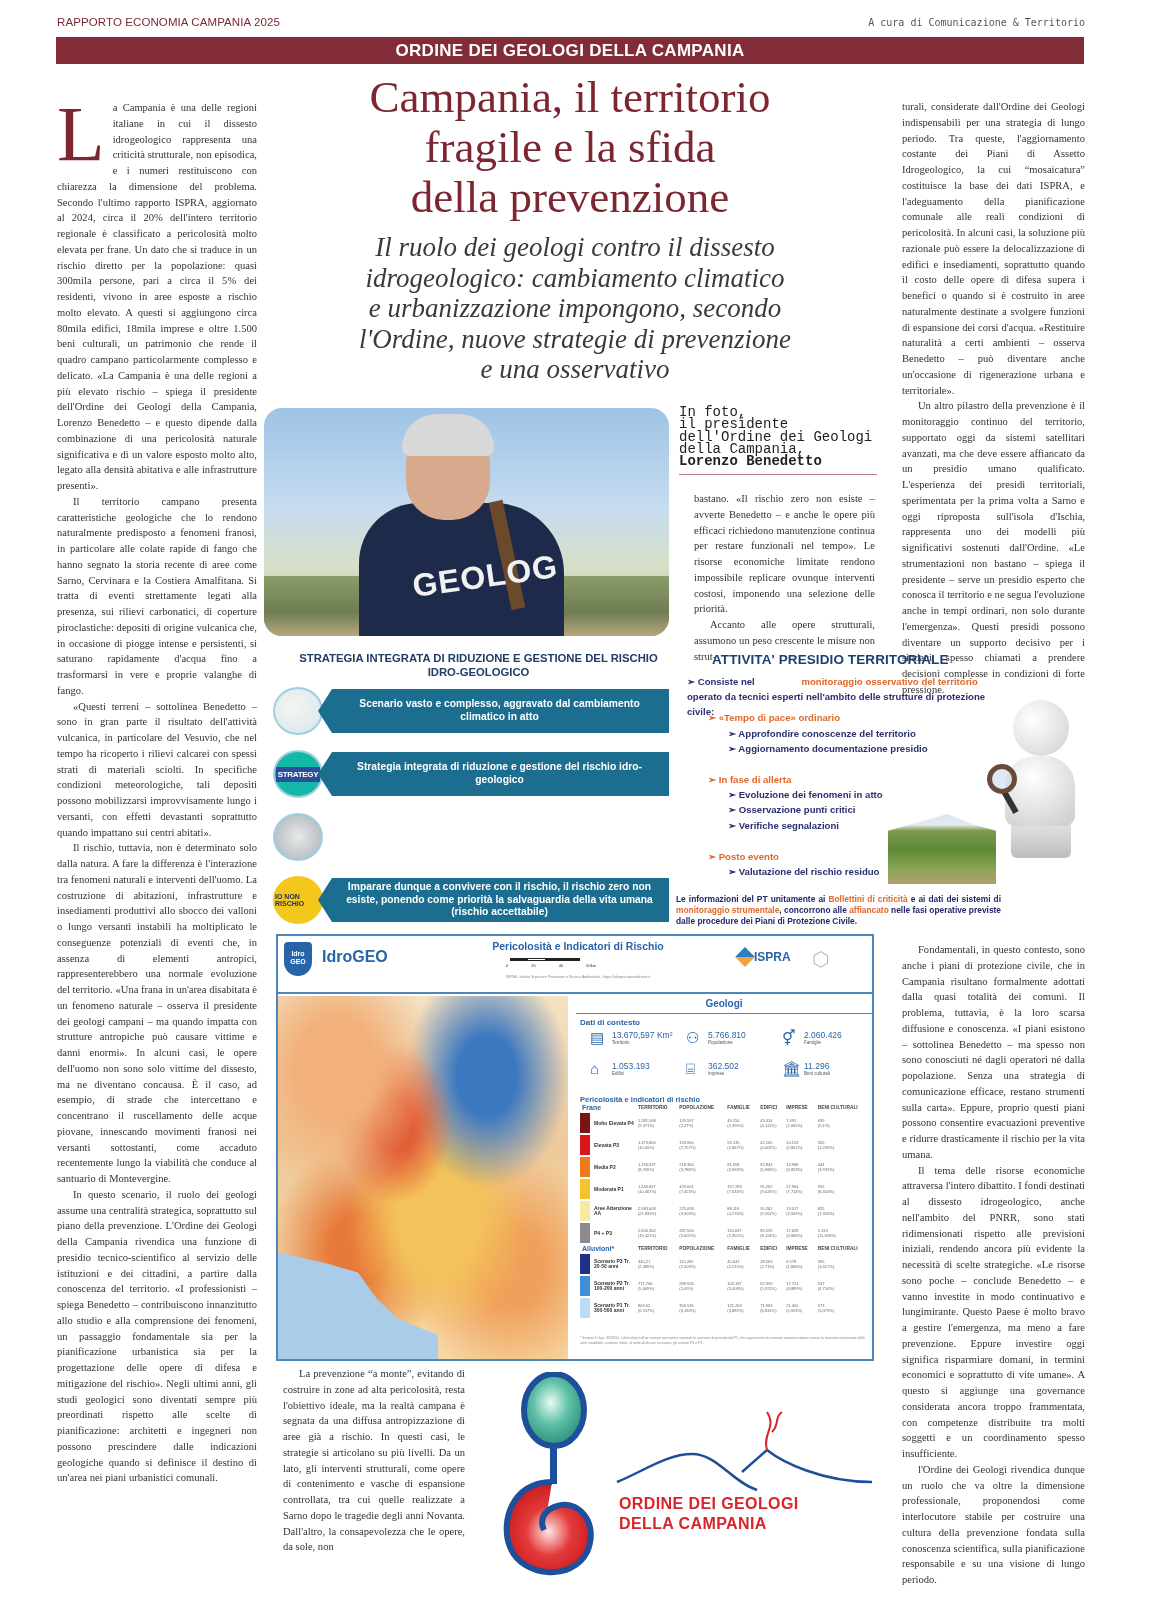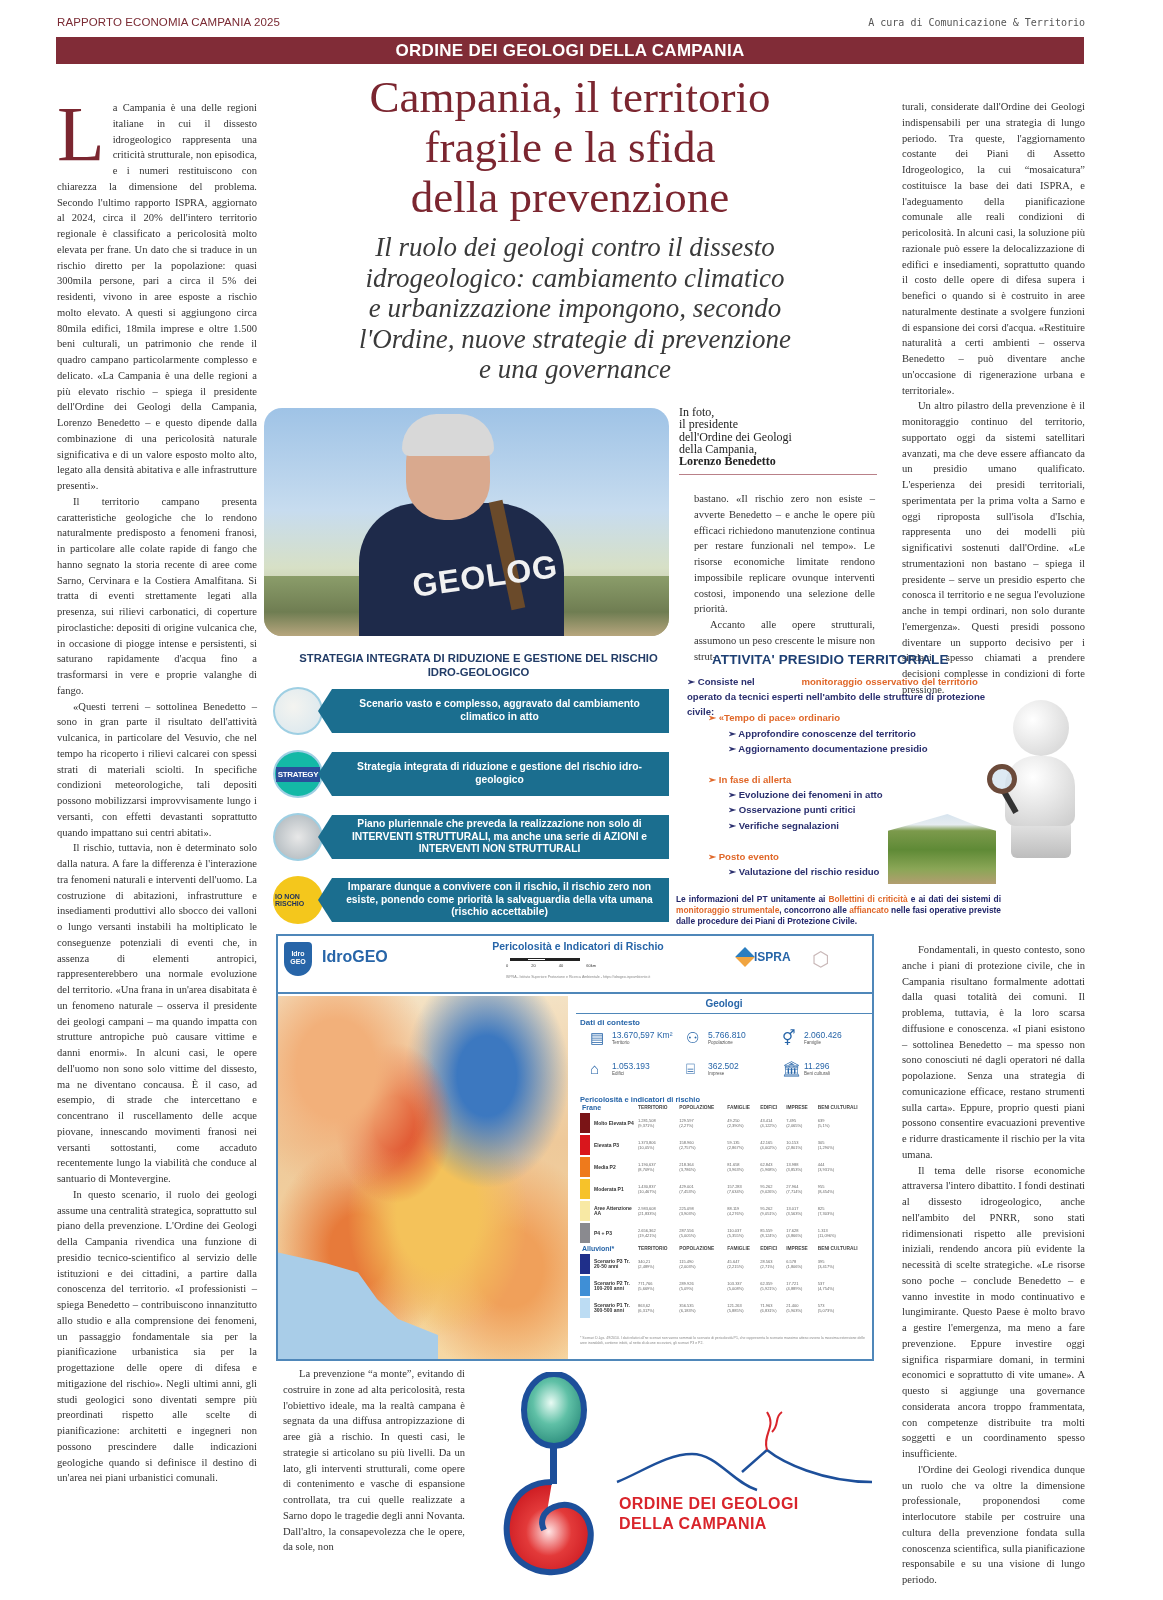--- a/index.html
+++ b/index.html
@@ -25,21 +25,21 @@
   .subhead { position: absolute; left: 275px; top: 232px; width: 600px; text-align: center; color: #3a3a3a; font-style: italic; font-size: 27px; line-height: 30.5px; font-family: "Liberation Serif", serif; }
 
   .photo { position: absolute; left: 264px; top: 408px; width: 405px; height: 228px; border-radius: 18px; overflow: hidden; background: linear-gradient(180deg, #9fc3e6 0%, #c7dcef 45%, #d7e0c6 70%, #a7a681 100%); }
   .photo .trees { position: absolute; left: 0; right: 0; bottom: 0; height: 60px; background: linear-gradient(180deg, #8b9d6a 0%, #6f7d52 60%, #b7a67e 100%); }
   .photo .body { position: absolute; left: 95px; top: 95px; width: 205px; height: 150px; background: #1e2a4a; border-radius: 60px 70px 0 0; }
   .photo .head { position: absolute; left: 142px; top: 12px; width: 84px; height: 100px; background: #d9a98e; border-radius: 42px 42px 38px 38px; }
   .photo .hair { position: absolute; left: 138px; top: 6px; width: 92px; height: 42px; background: #d8d8d8; border-radius: 46px 46px 10px 10px; }
   .photo .geolog { position: absolute; left: 148px; top: 150px; font-family: "Liberation Sans", sans-serif; font-weight: bold; font-size: 32px; color: #f1f1f1; transform: rotate(-8deg); letter-spacing: 1px; }
   .photo .strap { position: absolute; left: 236px; top: 92px; width: 14px; height: 110px; background: #6a4a2a; transform: rotate(-12deg); }
 
-  .caption { position: absolute; left: 679px; top: 406px; width: 200px; font-family: Liberation Serif, serif; font-size: 12px; line-height: 12.3px; color: #222; }
+  .caption { position: absolute; left: 679px; top: 406px; width: 200px; font-family: Liberation Mono, monospace; font-size: 14px; line-height: 12.3px; color: #222; }
   .caption b { font-weight: bold; }
   .caption-rule { position: absolute; left: 679px; top: 474px; width: 198px; height: 1px; background: #b98088; }
 
   
   .strat-title { position: absolute; left: 296px; top: 651px; width: 365px; text-align: center; font-family: "Liberation Sans", sans-serif; font-weight: bold; font-size: 11.3px; line-height: 14px; color: #223c67; }
   .strat-item { position: absolute; left: 273px; width: 396px; height: 48px; }
   .strat-item .circle { position: absolute; left: 0; top: 0; width: 50px; height: 48px; border-radius: 50%; border: 2px solid #9ecfe3; background: #eef4f8; display: flex; align-items: center; justify-content: center; font-family: "Liberation Sans", sans-serif; font-weight: bold; font-size: 8px; color: #fff; }
   .strat-item .bar { position: absolute; left: 45px; top: 2px; right: 0; height: 44px; background: #1b6e8f; clip-path: polygon(14px 0, 100% 0, 100% 100%, 14px 100%, 0 50%); display: flex; align-items: center; justify-content: center; padding: 0 8px 0 20px; text-align: center; font-family: "Liberation Sans", sans-serif; font-weight: bold; font-size: 10.3px; line-height: 12.8px; color: #fff; }
   .strat-item.s1 { top: 687px; }
   .strat-item.s2 { top: 750px; }
@@ -124,21 +124,21 @@
 <h1 class="headline" style="font-weight:normal">
   <span>Campania, il territorio</span><br>
   <span>fragile e la sfida</span><br>
   <span>della prevenzione</span>
 </h1>
 <h2 class="subhead" style="font-weight:normal">
   <span>Il ruolo dei geologi contro il dissesto</span><br>
   <span>idrogeologico: cambiamento climatico</span><br>
   <span>e urbanizzazione impongono, secondo</span><br>
   <span>l'Ordine, nuove strategie di prevenzione</span><br>
-  <span>e una governance</span>
+  <span>e una osservativo</span>
 </h2>
 
 <div class="col col-left">
   <span class="dropcap">L</span>
   <p class="noind">a Campania è una delle regioni italiane in cui il dissesto idrogeologico rappresenta una criticità strutturale, non episodica, e i numeri restituiscono con chiarezza la dimensione del problema. Secondo l'ultimo rapporto ISPRA, aggiornato al 2024, circa il 20% dell'intero territorio regionale è classificato a pericolosità molto elevata per frane. Un dato che si traduce in un rischio diretto per la popolazione: quasi 300mila persone, pari a circa il 5% dei residenti, vivono in aree esposte a rischio molto elevato. A questi si aggiungono circa 80mila edifici, 18mila imprese e oltre 1.500 beni culturali, un patrimonio che rende il quadro campano particolarmente complesso e delicato. «La Campania è una delle regioni a più elevato rischio – spiega il presidente dell'Ordine dei Geologi della Campania, Lorenzo Benedetto – e questo dipende dalla combinazione di una pericolosità naturale significativa e di un valore esposto molto alto, legato alla densità abitativa e alle infrastrutture presenti».</p>
   <p>Il territorio campano presenta caratteristiche geologiche che lo rendono naturalmente predisposto a fenomeni franosi, in particolare alle colate rapide di fango che hanno segnato la storia recente di aree come Sarno, Cervinara e la Costiera Amalfitana. Si tratta di eventi strettamente legati alla presenza, sui rilievi carbonatici, di coperture piroclastiche: depositi di origine vulcanica che, in occasione di piogge intense e persistenti, si saturano rapidamente d'acqua fino a trasformarsi in vere e proprie valanghe di fango.</p>
   <p>«Questi terreni – sottolinea Benedetto – sono in gran parte il risultato dell'attività vulcanica, in particolare del Vesuvio, che nel tempo ha ricoperto i rilievi calcarei con spessi strati di materiali sciolti. In specifiche condizioni meteorologiche, tali depositi possono mobilizzarsi improvvisamente lungo i versanti, con effetti devastanti soprattutto quando impattano sui centri abitati».</p>
   <p>Il rischio, tuttavia, non è determinato solo dalla natura. A fare la differenza è l'interazione tra fenomeni naturali e interventi dell'uomo. La costruzione di abitazioni, infrastrutture e insediamenti produttivi allo sbocco dei valloni o lungo versanti instabili ha moltiplicato le conseguenze potenziali di eventi che, in assenza di elementi antropici, rappresenterebbero una normale evoluzione del territorio. «Una frana in un'area disabitata è un fenomeno naturale – osserva il presidente dei geologi campani – ma quando impatta con strutture antropiche può causare vittime e danni enormi». In alcuni casi, le opere dell'uomo non sono solo vittime del dissesto, ma ne diventano concausa. È il caso, ad esempio, di strade che intercettano e concentrano il ruscellamento delle acque piovane, innescando movimenti franosi nei versanti sottostanti, come accaduto recentemente lungo la viabilità che conduce al santuario di Montevergine.</p>
   <p>In questo scenario, il ruolo dei geologi assume una centralità strategica, soprattutto sul piano della prevenzione. L'Ordine dei Geologi della Campania rivendica una funzione di presidio tecnico-scientifico al servizio delle istituzioni e dei cittadini, a partire dalla conoscenza del territorio. «I professionisti – spiega Benedetto – contribuiscono innanzitutto allo studio e alla comprensione dei fenomeni, un passaggio fondamentale sia per la pianificazione urbanistica sia per la progettazione delle opere di difesa e mitigazione del rischio». Negli ultimi anni, gli studi geologici sono diventati sempre più preordinati rispetto alle scelte di pianificazione: architetti e ingegneri non possono prescindere dalle indicazioni geologiche quando si definisce il destino di un'area nei piani urbanistici comunali.</p>
 </div>
@@ -181,21 +181,20 @@
   <div class="bar">Scenario vasto e complesso, aggravato dal cambiamento climatico in atto</div>
 </div>
 <div class="strat-item s2">
   <div class="circle c2">
       <span>STRATEGY</span>
     </div>
   <div class="bar">Strategia integrata di riduzione e gestione del rischio idro-geologico</div>
 </div>
 <div class="strat-item s3">
   <div class="circle c3"></div>
-  <div class="bar">Piano pluriennale che preveda la realizzazione non solo di INTERVENTI STRUTTURALI, ma anche una serie di AZIONI e INTERVENTI NON STRUTTURALI</div>
 </div>
 <div class="strat-item s4">
   <div class="circle c4">IO NON RISCHIO</div>
   <div class="bar">Imparare dunque a convivere con il rischio, il rischio zero non esiste, ponendo come priorità la salvaguardia della vita umana (rischio accettabile)</div>
 </div>
 
 <div class="pres-title">ATTIVITA' PRESIDIO TERRITORIALE</div>
 <div class="pres pres-l0">
   <span>➢ </span><span>Consiste nel </span><span class="or">monitoraggio osservativo del territorio</span><span> operato da tecnici esperti nell'ambito delle strutture di protezione civile:</span>
 </div>

